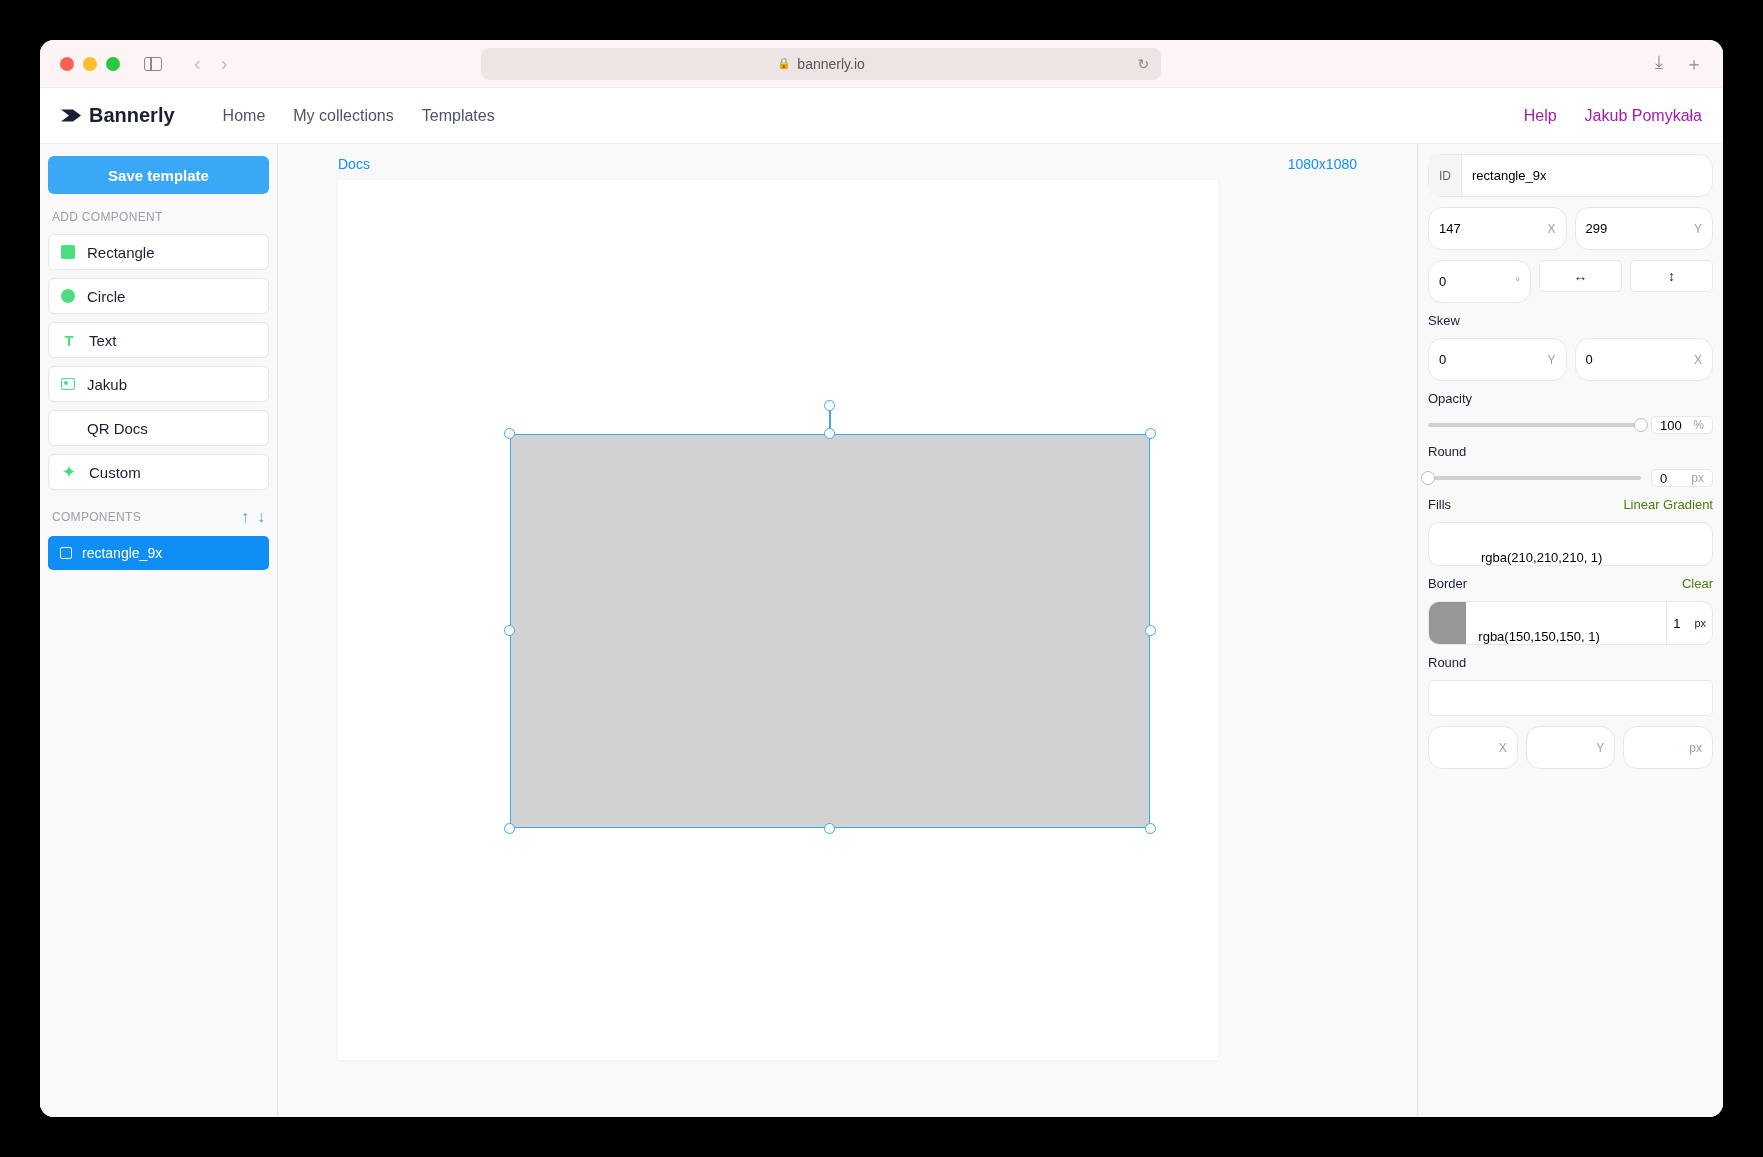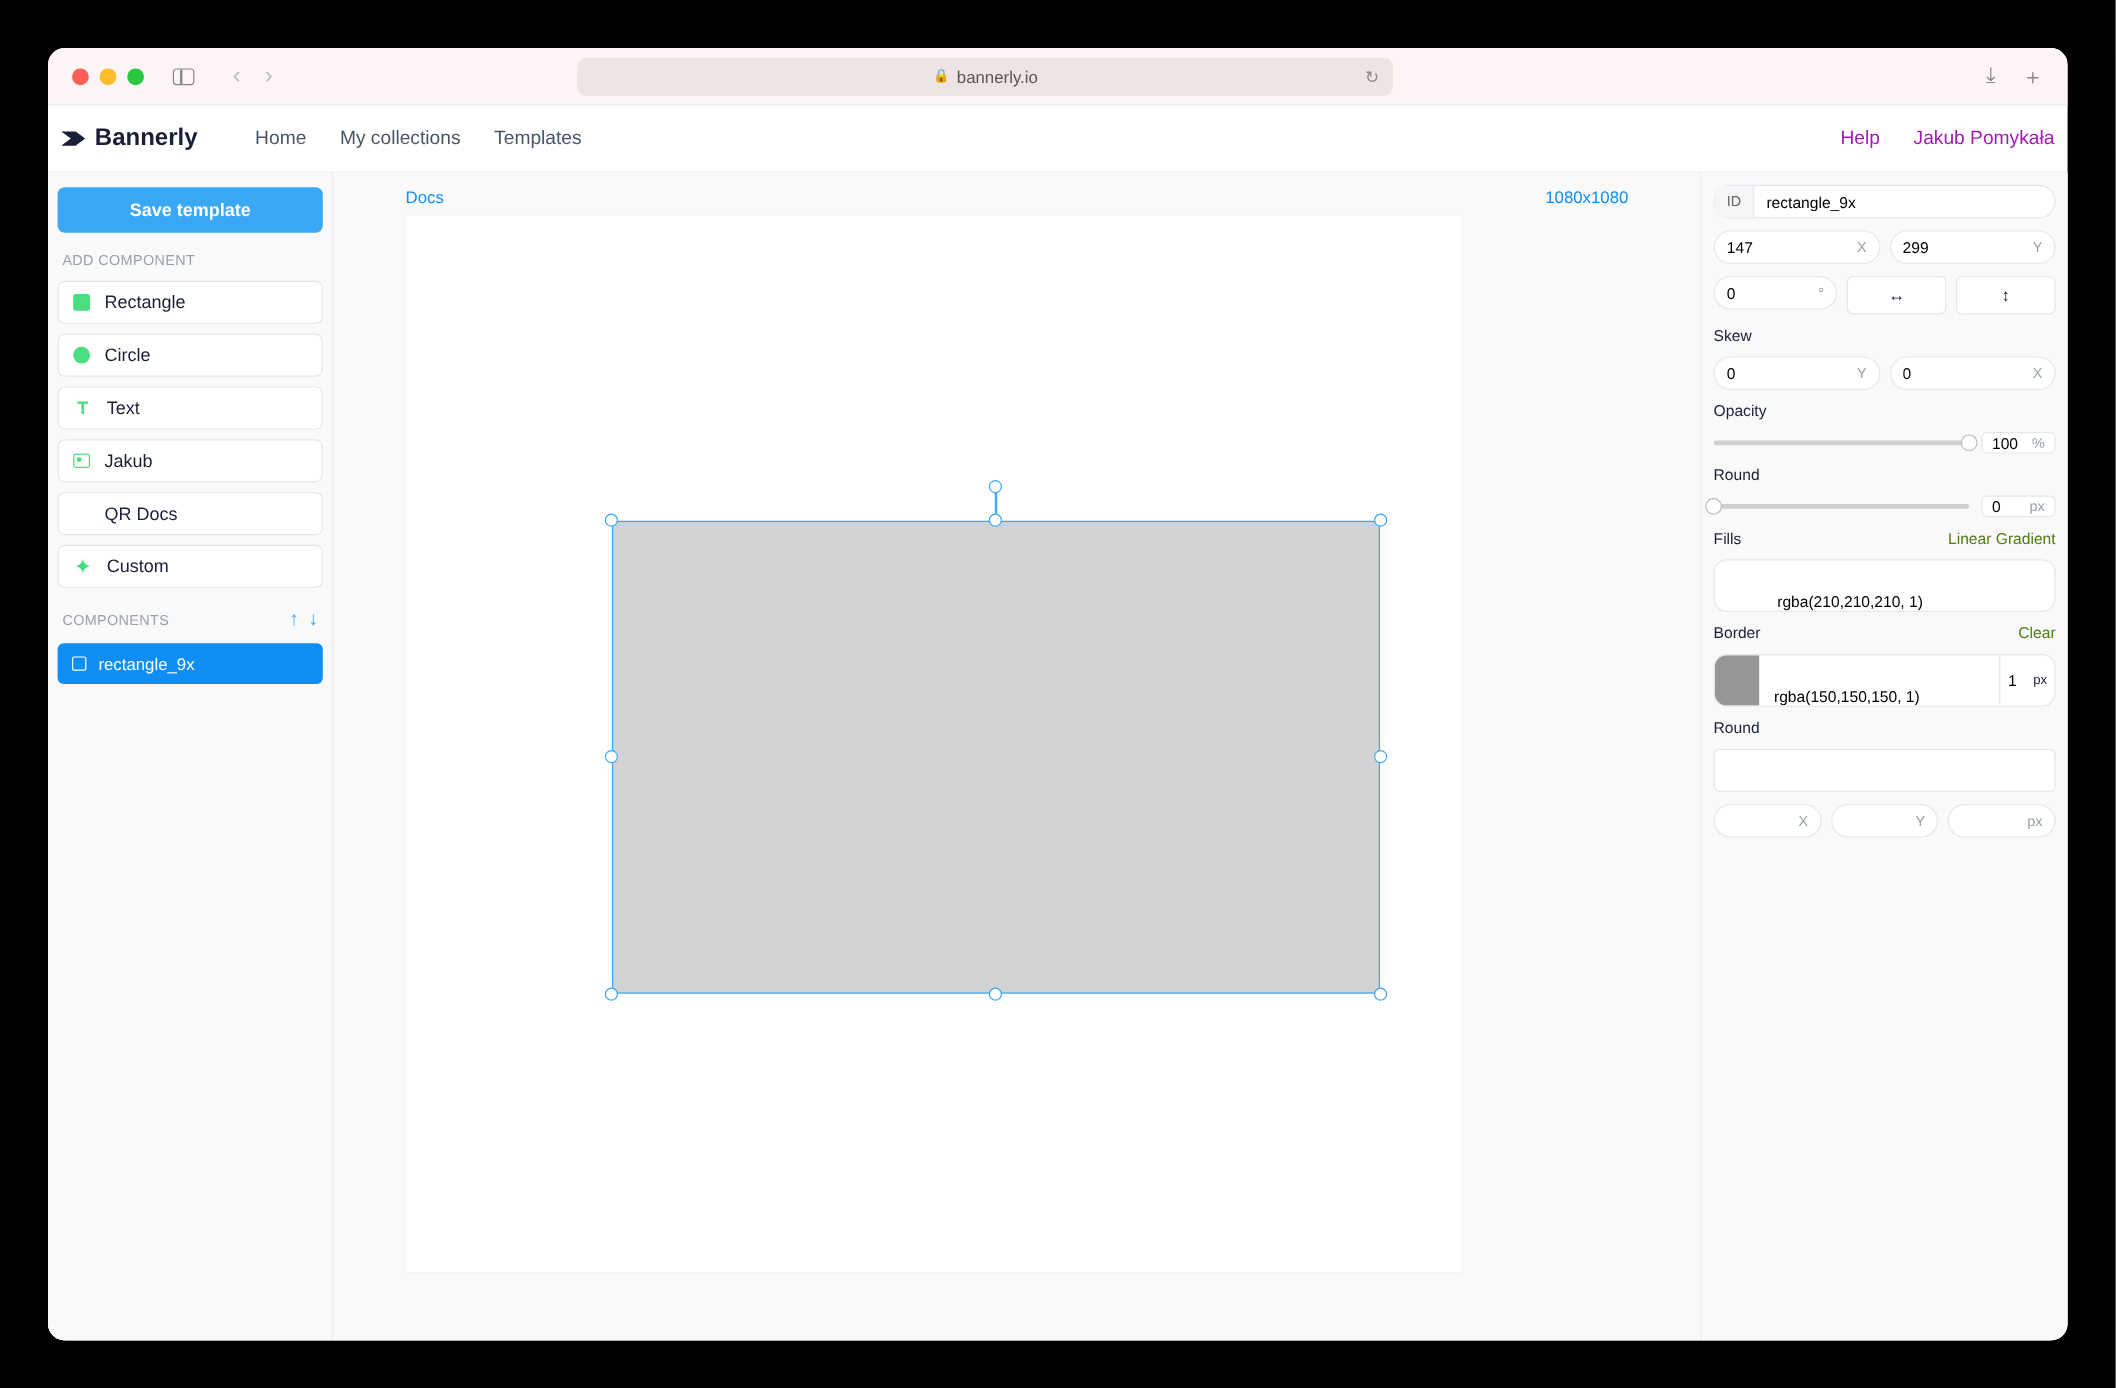--- a/index.html
+++ b/index.html
@@ -15,21 +15,21 @@
 .tl.green { background: #28c840; }
 .sidebar-icon { width: 18px; height: 14px; border: 1.5px solid #888; border-radius: 3px; position: relative; margin-left: 10px; }
 .sidebar-icon::before { content: ""; position: absolute; left: 5px; top: 0; bottom: 0; width: 1.5px; background: #888; }
 .nav-arrows { display: flex; gap: 20px; margin-left: 18px; color: #bbb; font-size: 20px; }
 .url-bar { flex: 1; max-width: 680px; margin: 0 auto; height: 32px; background: #efe4e4; border-radius: 8px; display: flex; align-items: center; justify-content: center; gap: 6px; color: #555; font-size: 14px; position: relative; }
 .url-bar .lock { font-size: 11px; color: #888; }
 .url-bar .reload { position: absolute; right: 12px; color: #888; font-size: 14px; }
 .right-tools { margin-left: auto; display: flex; gap: 22px; color: #888; font-size: 18px; }
 
 
-.app-header { height: 56px; border-bottom: 1px solid #eee; display: flex; align-items: center; padding: 0 11px; gap: 30px; }
+.app-header { height: 56px; border-bottom: 1px solid #eee; display: flex; align-items: center; padding: 0 21px; gap: 30px; }
 .brand { display: flex; align-items: center; gap: 8px; font-weight: 700; font-size: 20px; color: #1a1f36; }
 .brand-logo { width: 20px; height: 20px; background: #1a1f36; clip-path: polygon(0 20%, 60% 20%, 100% 50%, 60% 80%, 0 80%, 40% 50%); }
 .nav { display: flex; gap: 28px; color: #4a5568; font-size: 16px; margin-left: 18px; }
 .nav span { cursor: pointer; }
 .header-right { margin-left: auto; display: flex; gap: 28px; color: #a21caf; font-size: 16px; }
 
 
 .main { flex: 1; display: flex; min-height: 0; background: #f9f9fa; }
 
 
@@ -63,21 +63,21 @@
 .h-tl { top: -6px; left: -6px; } .h-tr { top: -6px; right: -6px; }
 .h-bl { bottom: -6px; left: -6px; } .h-br { bottom: -6px; right: -6px; }
 .h-tm { top: -6px; left: 50%; margin-left: -6px; } .h-bm { bottom: -6px; left: 50%; margin-left: -6px; }
 .h-ml { top: 50%; left: -6px; margin-top: -6px; } .h-mr { top: 50%; right: -6px; margin-top: -6px; }
 .rotate-handle { position: absolute; top: -34px; left: 50%; margin-left: -6px; width: 11px; height: 11px; background: #fff; border: 1.5px solid #3ba8f5; border-radius: 50%; }
 .rotate-line { position: absolute; top: -24px; left: 50%; width: 1.5px; height: 18px; background: #3ba8f5; margin-left: -0.75px; }
 
 
 .props { width: 306px; border-left: 1px solid #e5e7eb; background: #f9f9fa; padding: 10px; display: flex; flex-direction: column; gap: 10px; font-size: 13px; color: #1a1f36; }
 .row { display: flex; gap: 8px; }
-.field { flex: 1; display: flex; align-items: center; background: #fff; border: 1px solid #e5e7eb; border-radius: 14px; height: 28px; padding: 0 10px; position: relative; }
+.field { flex: 1; display: flex; align-items: center; background: #fff; border: 1px solid #e5e7eb; border-radius: 14px; height: 43px; padding: 0 10px; position: relative; }
 .field input { border: none; outline: none; width: 100%; font-size: 13px; background: transparent; }
 .field .suffix { position: absolute; right: 10px; color: #9aa0aa; font-size: 12px; }
 .field.prefix { padding-left: 0; }
 .field .prefix-box { background: #f4f5f7; height: 100%; display: flex; align-items: center; padding: 0 10px; color: #666; border-right: 1px solid #e5e7eb; border-radius: 5px 0 0 5px; font-size: 12px; }
 .icon-btn { flex: 1; background: #fff; border: 1px solid #e5e7eb; border-radius: 5px; height: 32px; display: flex; align-items: center; justify-content: center; color: #1a1f36; cursor: pointer; font-size: 14px; }
 .prop-label { font-size: 13px; color: #1a1f36; font-weight: 500; }
 .prop-header { display: flex; justify-content: space-between; align-items: center; }
 .prop-header .link { color: #4d7c0f; font-size: 13px; cursor: pointer; }
 .slider-row { display: flex; align-items: center; gap: 10px; }
 .slider { flex: 1; height: 4px; background: #d0d0d0; border-radius: 2px; position: relative; }

